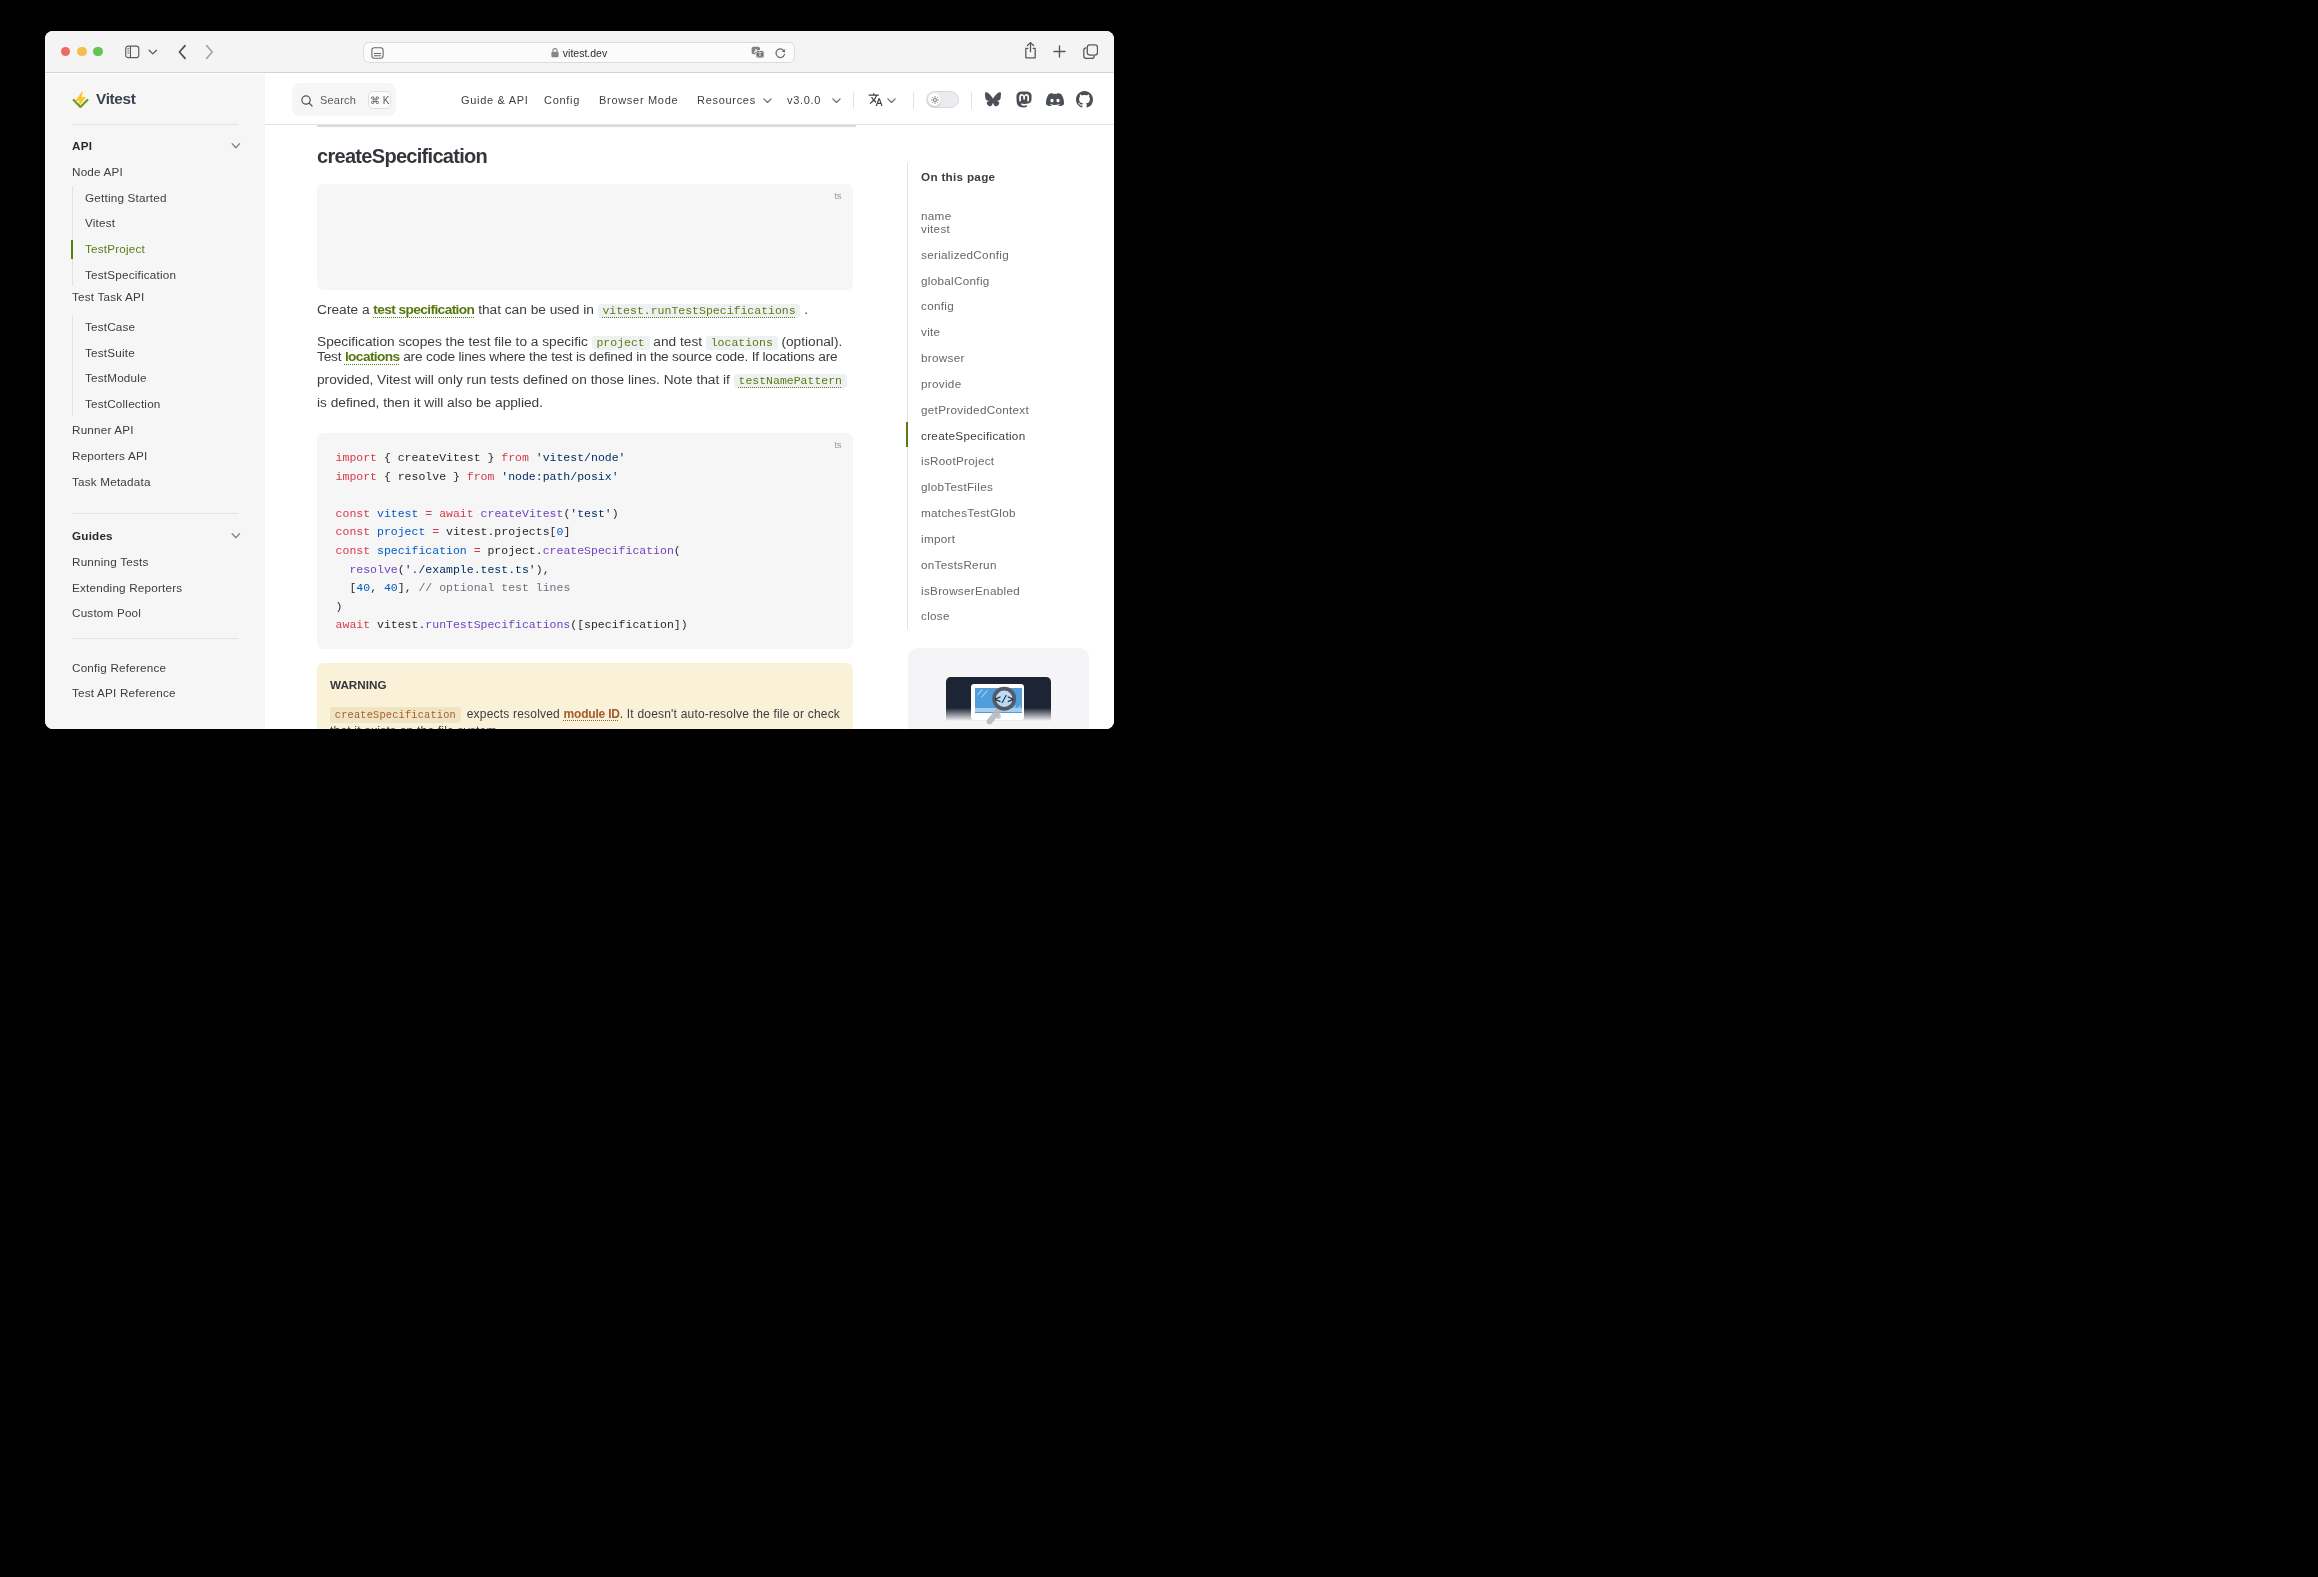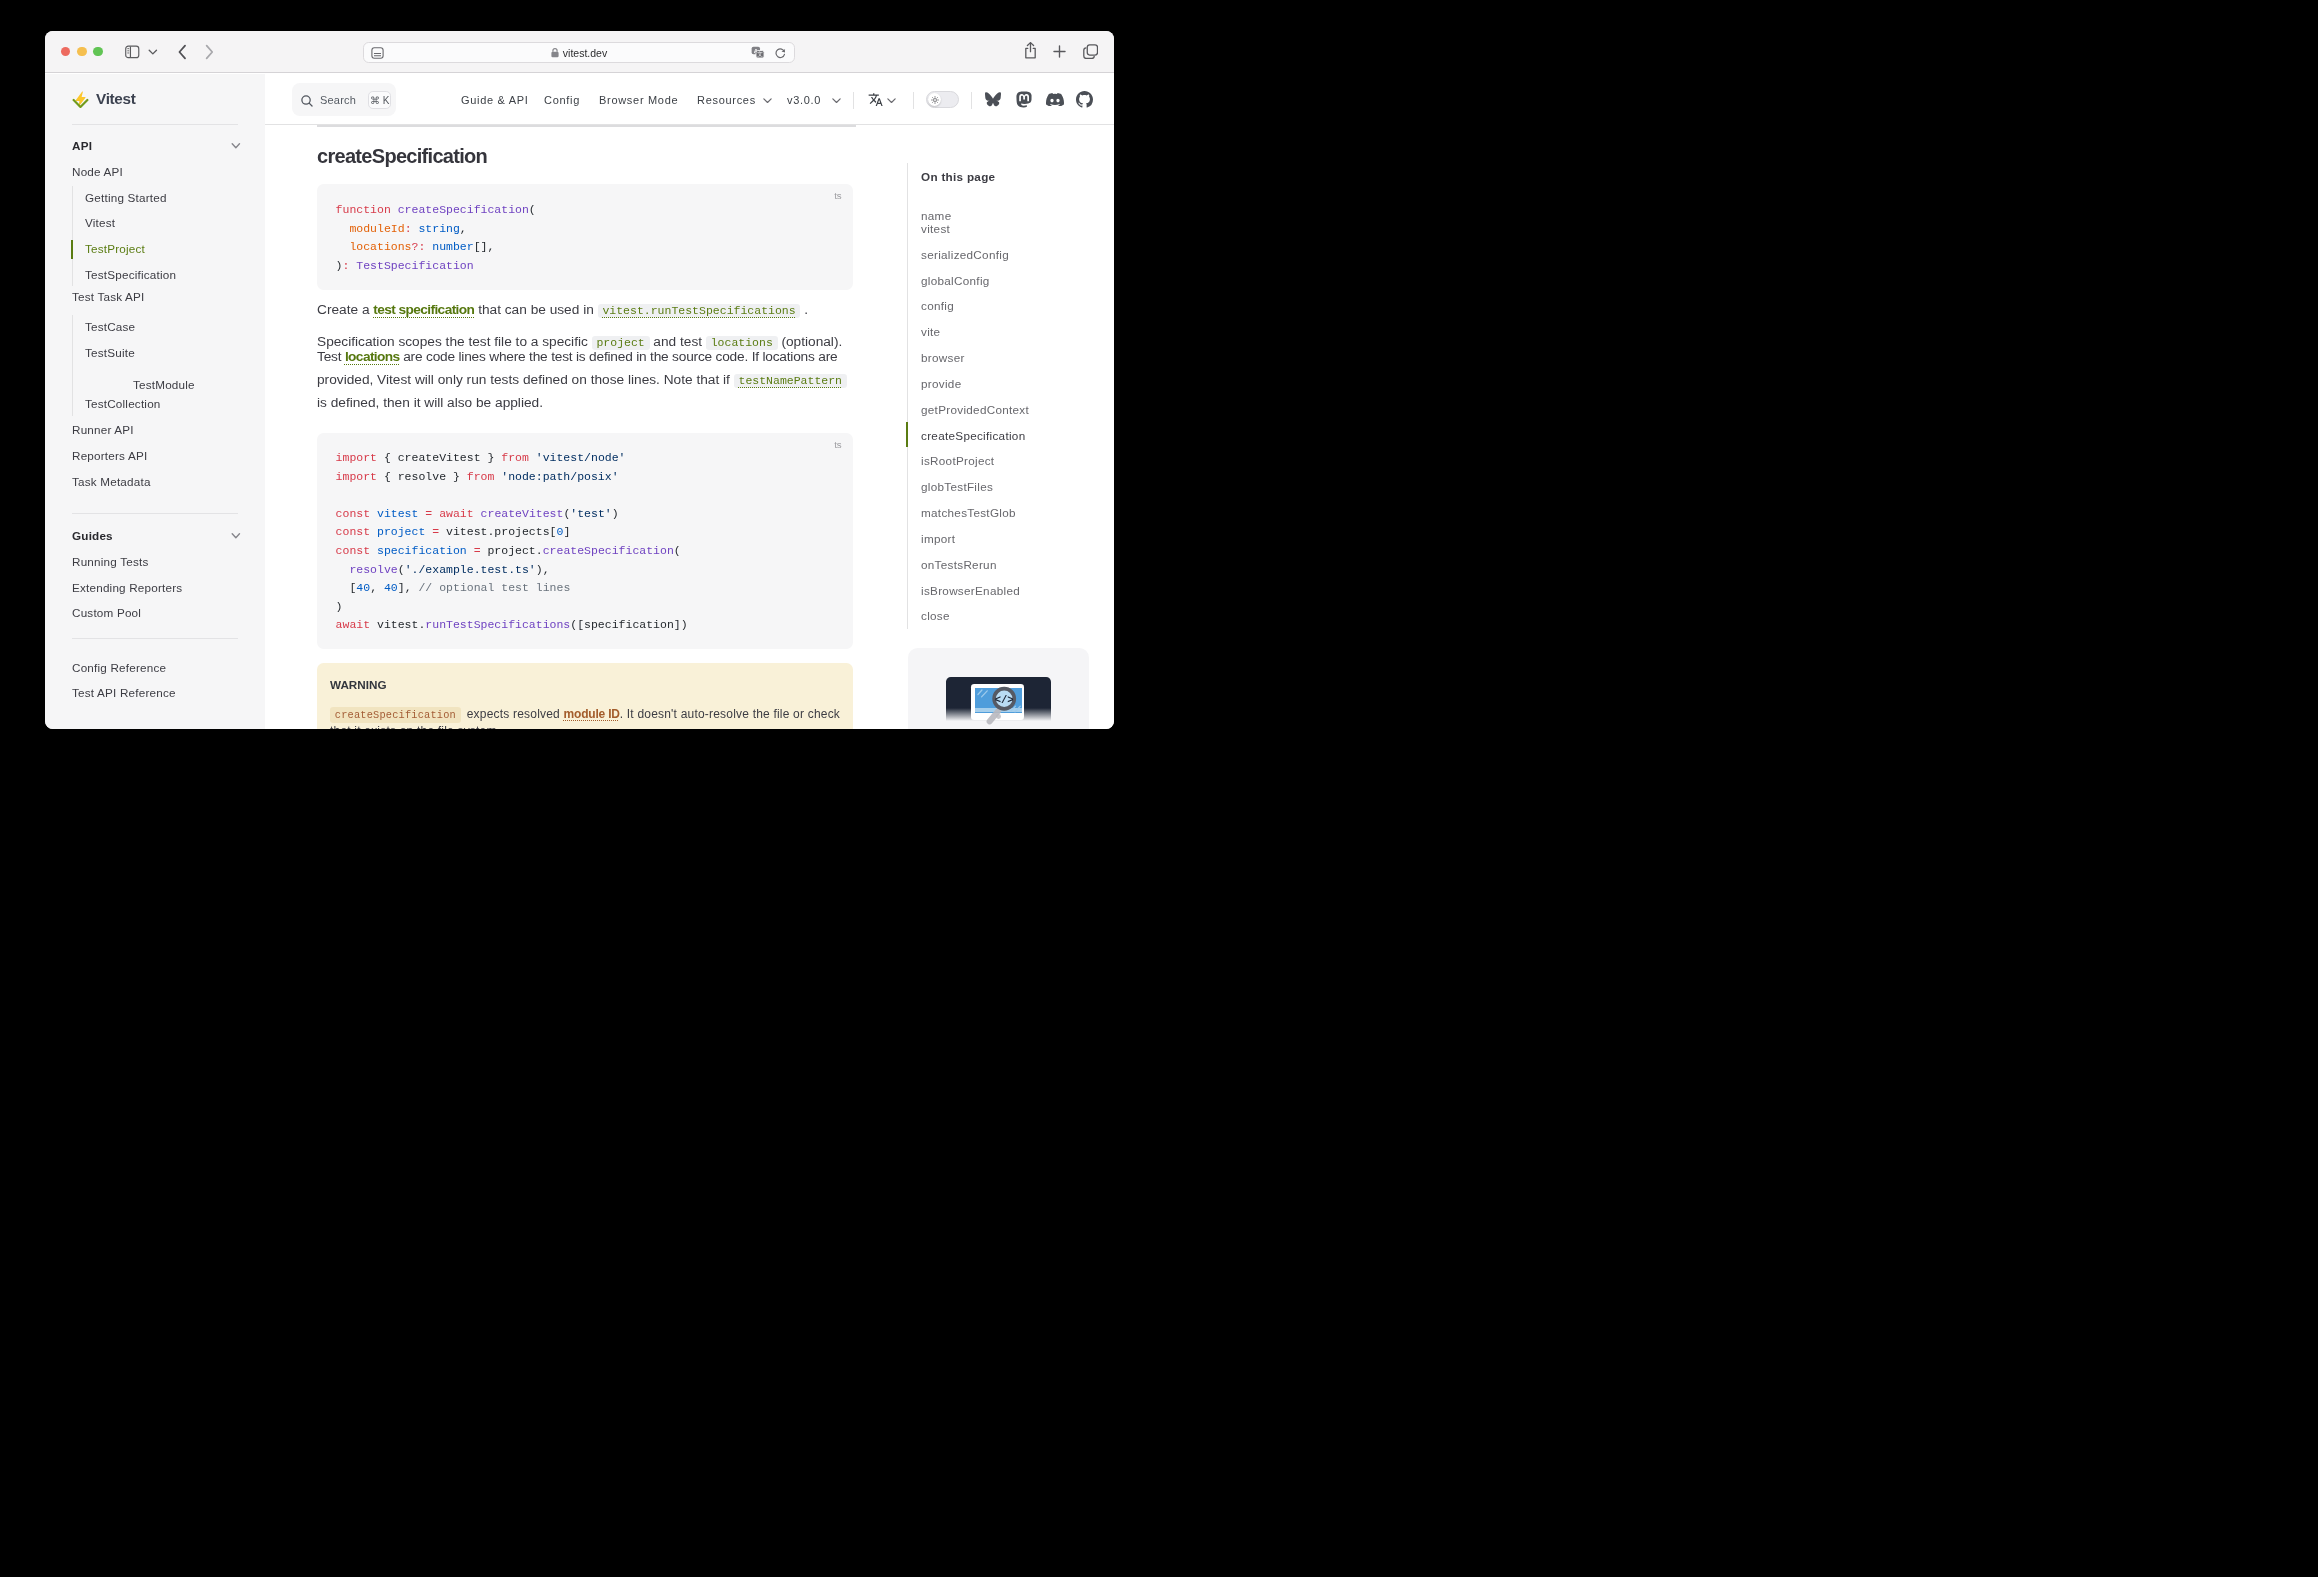--- a/index.html
+++ b/index.html
@@ -122,21 +122,21 @@
     <div class="vline" style="top:112px; height:100px;"></div>
     <div class="sb sb2" style="top:117px;">Getting Started</div>
     <div class="sb sb2" style="top:142px;">Vitest</div>
     <div class="abs" style="left:26px; top:166px; width:1.6px; height:19.4px; background:#5a7c12;"></div>
     <div class="sb sb2 green" style="top:168px;">TestProject</div>
     <div class="sb sb2" style="top:194px;">TestSpecification</div>
     <div class="sb" style="top:216px;">Test Task API</div>
     <div class="vline" style="top:241px; height:101px;"></div>
     <div class="sb sb2" style="top:246px;">TestCase</div>
     <div class="sb sb2" style="top:272px;">TestSuite</div>
-    <div class="sb sb2" style="top:304px;margin-left:48px;">TestModule</div>
+    <div class="sb sb2" style="top:297px;">TestModule</div>
     <div class="sb sb2" style="top:323px;">TestCollection</div>
     <div class="sb" style="top:349px;">Runner API</div>
     <div class="sb" style="top:375px;">Reporters API</div>
     <div class="sb" style="top:401px;">Task Metadata</div>
     <div class="sbdiv" style="top:439px;"></div>
     <div class="sb sbh" style="top:455px;">Guides</div>
     <svg class="abs" style="left:186px; top:459px;" width="9.7" height="6.5" viewBox="0 0 12 8">
         <path d="M1.5 1 L6 5.8 L10.5 1" fill="none" stroke="#85858b" stroke-width="1.7" stroke-linecap="round" stroke-linejoin="round"></path>
       </svg>
     <div class="sb" style="top:481px;">Running Tests</div>
@@ -201,24 +201,20 @@
     </svg>
     <svg class="abs" style="left:811px; top:17px;" width="17" height="17" viewBox="0 0 16 16">
       <path fill="#4b4f56" d="M8 0C3.58 0 0 3.58 0 8c0 3.54 2.29 6.53 5.47 7.59.4.07.55-.17.55-.38 0-.19-.01-.82-.01-1.49-2.01.37-2.53-.49-2.69-.94-.09-.23-.48-.94-.82-1.13-.28-.15-.68-.52-.01-.53.63-.01 1.08.58 1.23.82.72 1.21 1.87.87 2.33.66.07-.52.28-.87.51-1.07-1.78-.2-3.64-.89-3.64-3.95 0-.87.31-1.59.82-2.15-.08-.2-.36-1.02.08-2.12 0 0 .67-.21 2.2.82.64-.18 1.32-.27 2-.27s1.36.09 2 .27c1.53-1.04 2.2-.82 2.2-.82.44 1.1.16 1.92.08 2.12.51.56.82 1.27.82 2.15 0 3.07-1.87 3.75-3.65 3.95.29.25.54.73.54 1.48 0 1.07-.01 1.93-.01 2.2 0 .21.15.46.55.38A8.01 8.01 0 0016 8c0-4.42-3.58-8-8-8z"></path>
     </svg>
   </div>
   <div id="content">
     <div class="abs" style="left:52px; top:0px; width:539px; height:1.6px; background:#dcdcde;"></div>
     <h1 id="h1" class="abs" style="left:52px; top:21.4px; font-size:20px; line-height:1; font-weight:700; letter-spacing:-0.7px; color:#35353c;">createSpecification</h1>
     <div class="codeblock" style="top:59px; height:106px;">
       <div class="ts">ts</div>
-      <pre style="padding:17px 0 0 18.6px;"><span class="red">function</span> <span class="purple">createSpecification</span>(
-  <span class="orange">moduleId</span><span class="red">:</span> <span class="blue">string</span>,
-  <span class="orange">locations</span><span class="red">?:</span> <span class="blue">number</span>[],
-)<span class="red">:</span> <span class="purple">TestSpecification</span></pre>
     </div>
     <div class="pline" style="top:178px; line-height:1;">Create a <span class="plink">test specification</span> that can be used in <span class="chip"><span class="glink">vitest.runTestSpecifications</span></span> .</div>
     <div class="pline" style="top:210px; line-height:1;">Specification scopes the test file to a specific <span class="chip" style="color:#5a7c12;">project</span> and test <span class="chip" style="color:#5a7c12;">locations</span> (optional).</div>
     <div class="pline" style="top:225px; line-height:1; letter-spacing:-0.2px;">Test <span class="plink">locations</span> are code lines where the test is defined in the source code. If locations are</div>
     <div class="pline" style="top:248px; line-height:1;">provided, Vitest will only run tests defined on those lines. Note that if <span class="chip"><span class="glink">testNamePattern</span></span></div>
     <div class="pline" style="top:271px; line-height:1;">is defined, then it will also be applied.</div>
     <div class="codeblock" style="top:308px; height:216px;">
       <div class="ts">ts</div>
       <pre style="padding:16px 0 0 18.6px;"><span class="red">import</span> { createVitest } <span class="red">from</span> <span class="navy">'vitest/node'</span>
 <span class="red">import</span> { resolve } <span class="red">from</span> <span class="navy">'node:path/posix'</span>

